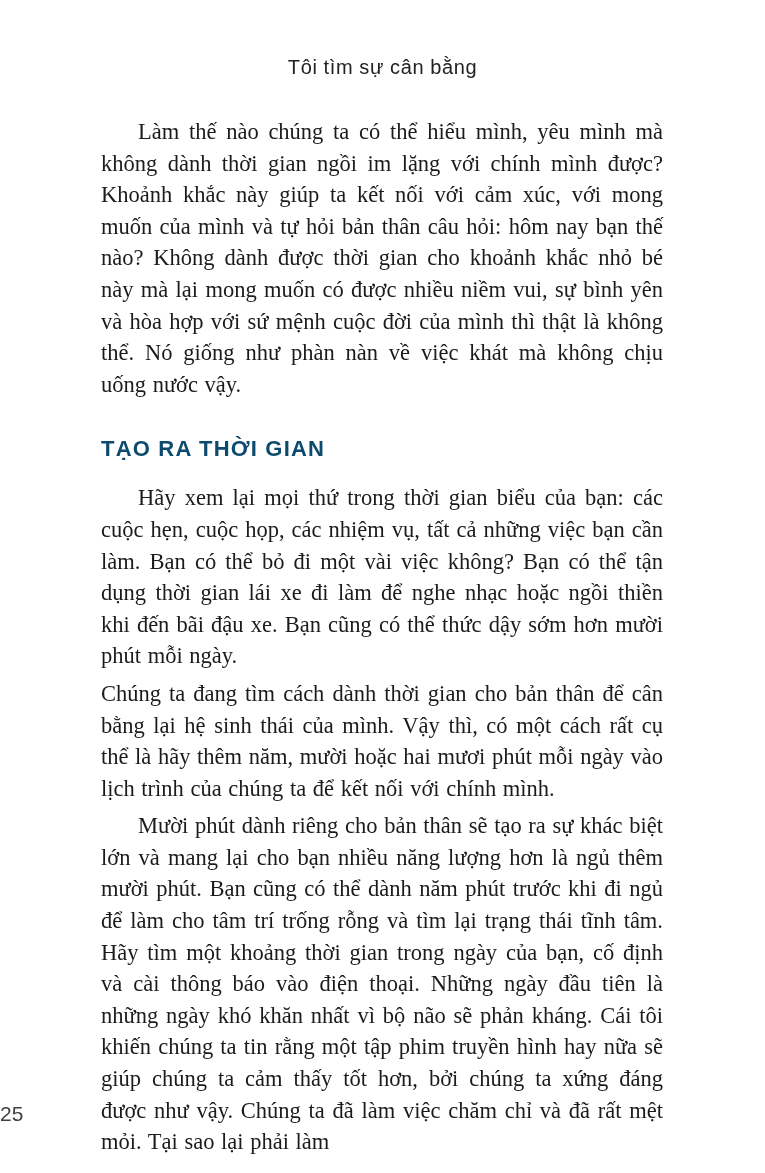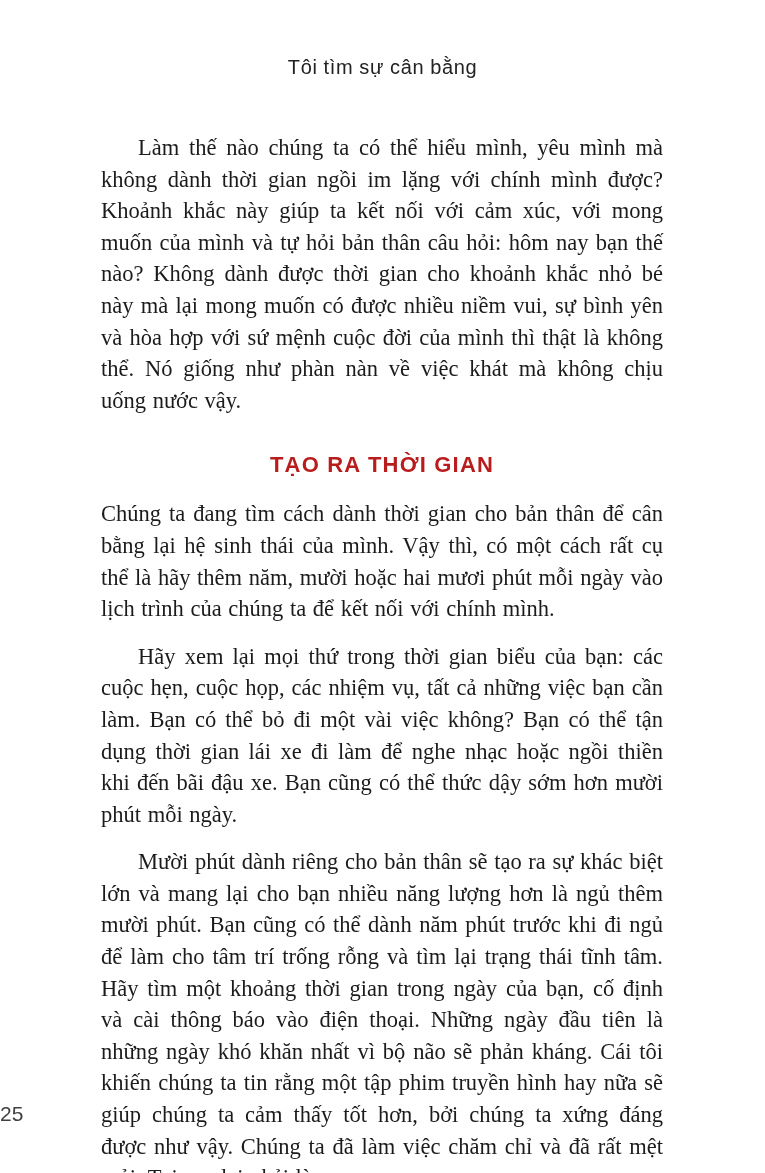--- a/index.html
+++ b/index.html
@@ -28,37 +28,36 @@
     letter-spacing: 0.6px;
     color: #222222;
   }
   .text-block {
     position: absolute;
     top: 116px;
     left: 101px;
     width: 562px;
   }
   .para {
-    margin: 16px 0 6px 0;
+    margin: 0 0 6px 0;
     font-size: 22.5px;
     line-height: 31.6px;
     text-align: justify;
     text-justify: inter-word;
     word-spacing: 1px;
   }
   .para.indent {
     text-indent: 37px;
   }
   .section-heading {
     font-family: "Liberation Sans", "DejaVu Sans", sans-serif;
     font-weight: 700;
     font-size: 22px;
     letter-spacing: 1.2px;
-    text-align: center;
-    color: #b91c1c;
+    color: #0c4a6e;
     margin: 36px 0 20px 0;
   }
   .page-number {
     position: absolute;
     top: 1102px;
     left: 0;
     right: 0;
     text-align: left;
     font-family: "Liberation Sans", "DejaVu Sans", sans-serif;
     font-weight: 400;
@@ -72,23 +71,23 @@
 <div class="page">
 
   <div class="running-head">Tôi tìm sự cân bằng</div>
 
   <div class="text-block">
 
     <p class="para indent">Làm thế nào chúng ta có thể hiểu mình, yêu mình mà không dành thời gian ngồi im lặng với chính mình được? Khoảnh khắc này giúp ta kết nối với cảm xúc, với mong muốn của mình và tự hỏi bản thân câu hỏi: hôm nay bạn thế nào? Không dành được thời gian cho khoảnh khắc nhỏ bé này mà lại mong muốn có được nhiều niềm vui, sự bình yên và hòa hợp với sứ mệnh cuộc đời của mình thì thật là không thể. Nó giống như phàn nàn về việc khát mà không chịu uống nước vậy.</p>
 
     <h2 class="section-heading">TẠO RA THỜI GIAN</h2>
 
+    <p class="para indent">Hãy xem lại mọi thứ trong thời gian biểu của bạn: các cuộc hẹn, cuộc họp, các nhiệm vụ, tất cả những việc bạn cần làm. Bạn có thể bỏ đi một vài việc không? Bạn có thể tận dụng thời gian lái xe đi làm để nghe nhạc hoặc ngồi thiền khi đến bãi đậu xe. Bạn cũng có thể thức dậy sớm hơn mười phút mỗi ngày.</p>
+
     <p class="para">Chúng ta đang tìm cách dành thời gian cho bản thân để cân bằng lại hệ sinh thái của mình. Vậy thì, có một cách rất cụ thể là hãy thêm năm, mười hoặc hai mươi phút mỗi ngày vào lịch trình của chúng ta để kết nối với chính mình.</p>
-
-    <p class="para indent">Hãy xem lại mọi thứ trong thời gian biểu của bạn: các cuộc hẹn, cuộc họp, các nhiệm vụ, tất cả những việc bạn cần làm. Bạn có thể bỏ đi một vài việc không? Bạn có thể tận dụng thời gian lái xe đi làm để nghe nhạc hoặc ngồi thiền khi đến bãi đậu xe. Bạn cũng có thể thức dậy sớm hơn mười phút mỗi ngày.</p>
 
     <p class="para indent">Mười phút dành riêng cho bản thân sẽ tạo ra sự khác biệt lớn và mang lại cho bạn nhiều năng lượng hơn là ngủ thêm mười phút. Bạn cũng có thể dành năm phút trước khi đi ngủ để làm cho tâm trí trống rỗng và tìm lại trạng thái tĩnh tâm. Hãy tìm một khoảng thời gian trong ngày của bạn, cố định và cài thông báo vào điện thoại. Những ngày đầu tiên là những ngày khó khăn nhất vì bộ não sẽ phản kháng. Cái tôi khiến chúng ta tin rằng một tập phim truyền hình hay nữa sẽ giúp chúng ta cảm thấy tốt hơn, bởi chúng ta xứng đáng được như vậy. Chúng ta đã làm việc chăm chỉ và đã rất mệt mỏi. Tại sao lại phải làm</p>
 
   </div>
 
   <div class="page-number">25</div>
 
 </div>
 
 </body></html>

